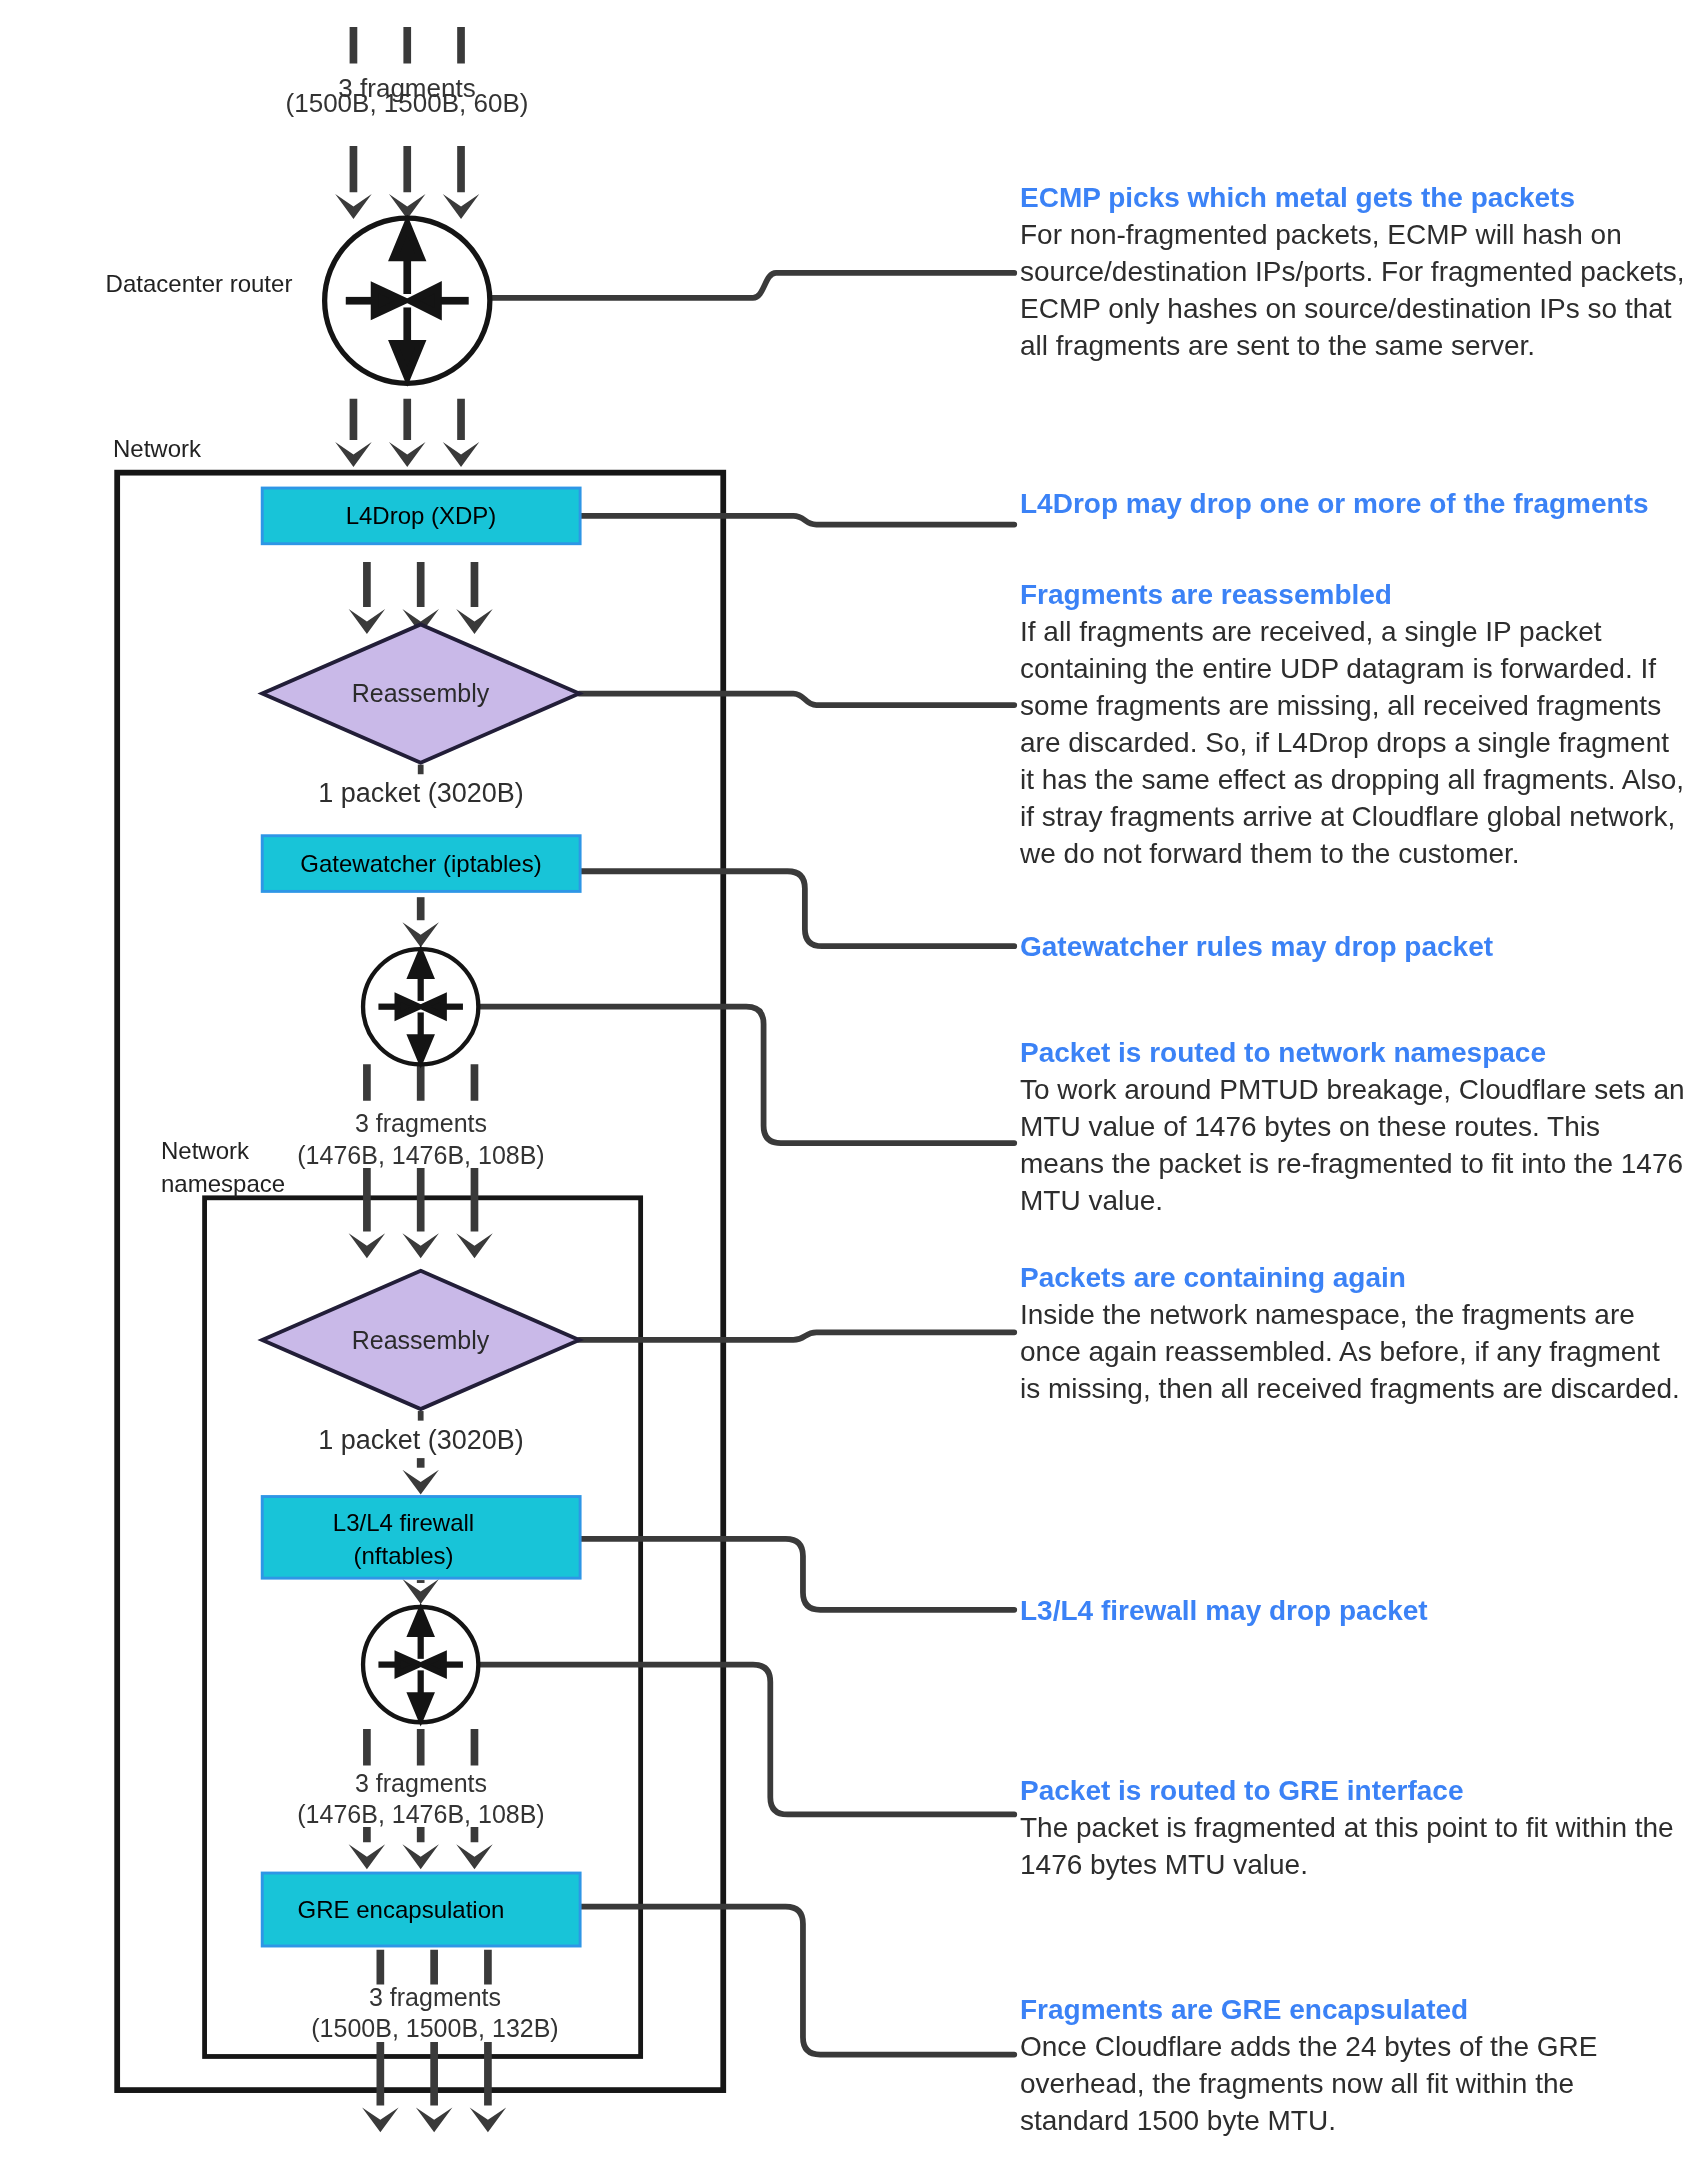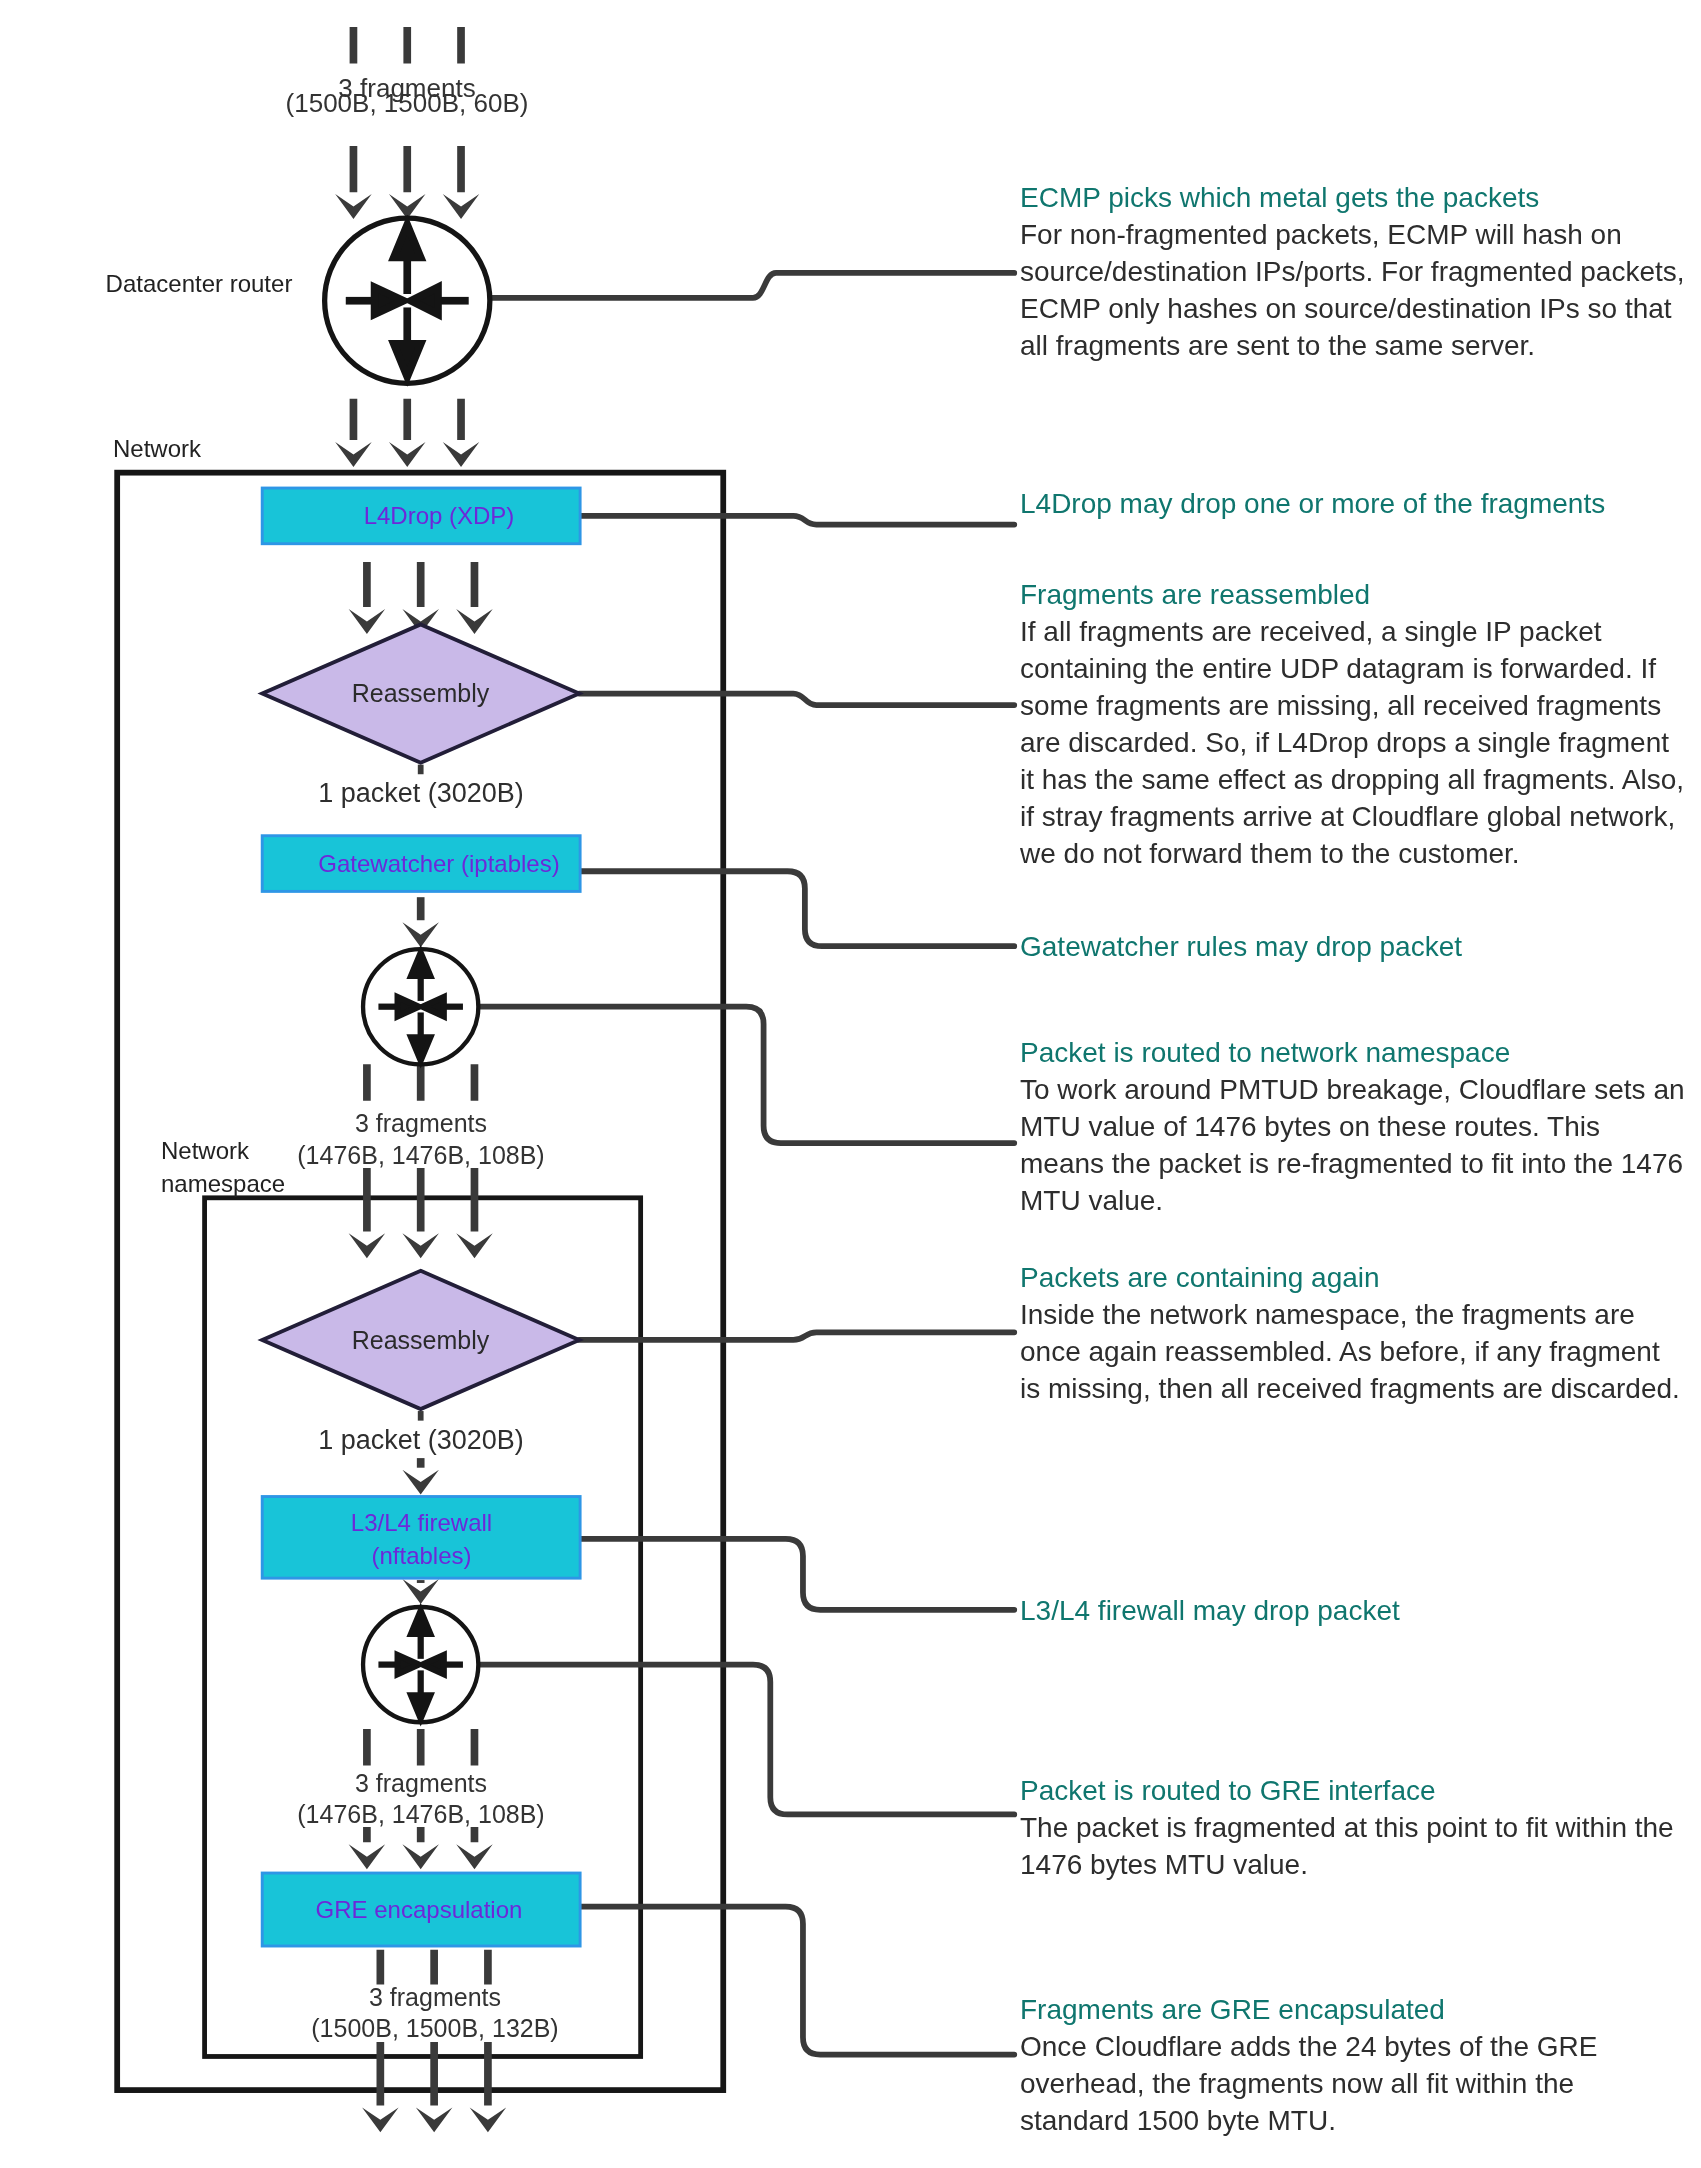--- a/index.html
+++ b/index.html
@@ -11,25 +11,25 @@
   
   .flabel{position:absolute;transform:translateX(-50%);white-space:nowrap;
           color:#333333;font-size:26px;line-height:31px;text-align:right;}
   .fsm{font-size:25px;line-height:32px;}
   .fpkt{font-size:27px;color:#2e2e2e;}
   .side{position:absolute;color:#222222;}
   .dc-router{left:79px;top:265px;width:240px;font-size:24px;line-height:37px;text-align:center;}
   .server-lbl{left:113px;top:434px;font-size:24px;line-height:29px;}
   .ns-lbl{left:161px;top:1134px;width:144px;font-size:24px;line-height:33px;}
   
-  .nlabel{position:absolute;text-align:center;color:#6d28d9;font-size:24px;margin-left:18px;}
+  .nlabel{position:absolute;text-align:center;color:#000000;font-size:24px;}
   .dlabel{position:absolute;text-align:center;color:#2b2b2b;font-size:25px;}
   
   .ann{position:absolute;left:1020px;width:667px;font-size:28px;line-height:37px;color:#2d2d2d;}
-  .ann-h{font-weight:normal;color:#0f766e;}
+  .ann-h{font-weight:bold;color:#3b82f6;}
 </style>
 </head>
 <body>
 
 <div class="stage">
 
   <svg width="1701" height="2168" viewBox="0 0 1771 2257">
 
     <rect x="122" y="492" width="631" height="1684" fill="none" stroke="#161616" stroke-width="6"></rect>
     <rect x="213" y="1247" width="454" height="894" fill="none" stroke="#161616" stroke-width="5"></rect>

